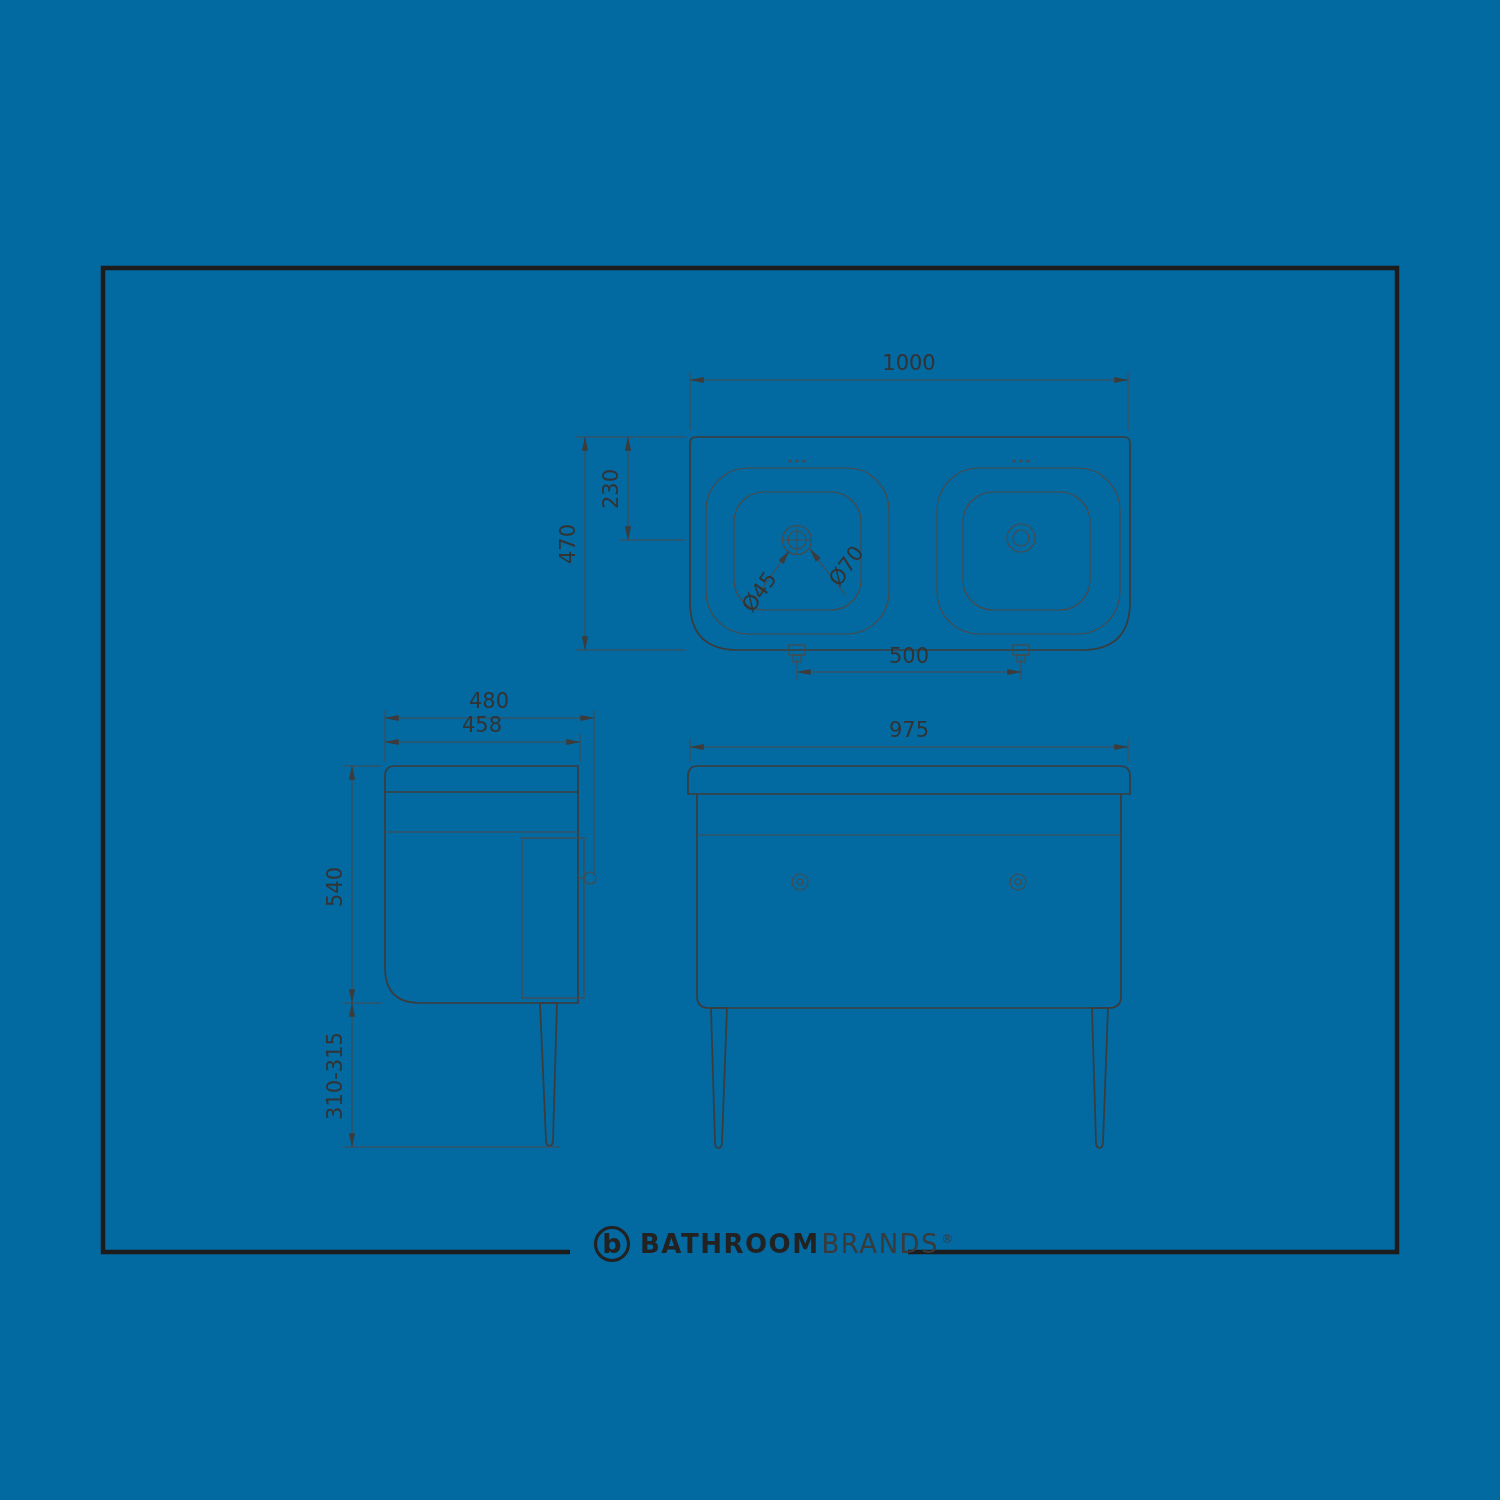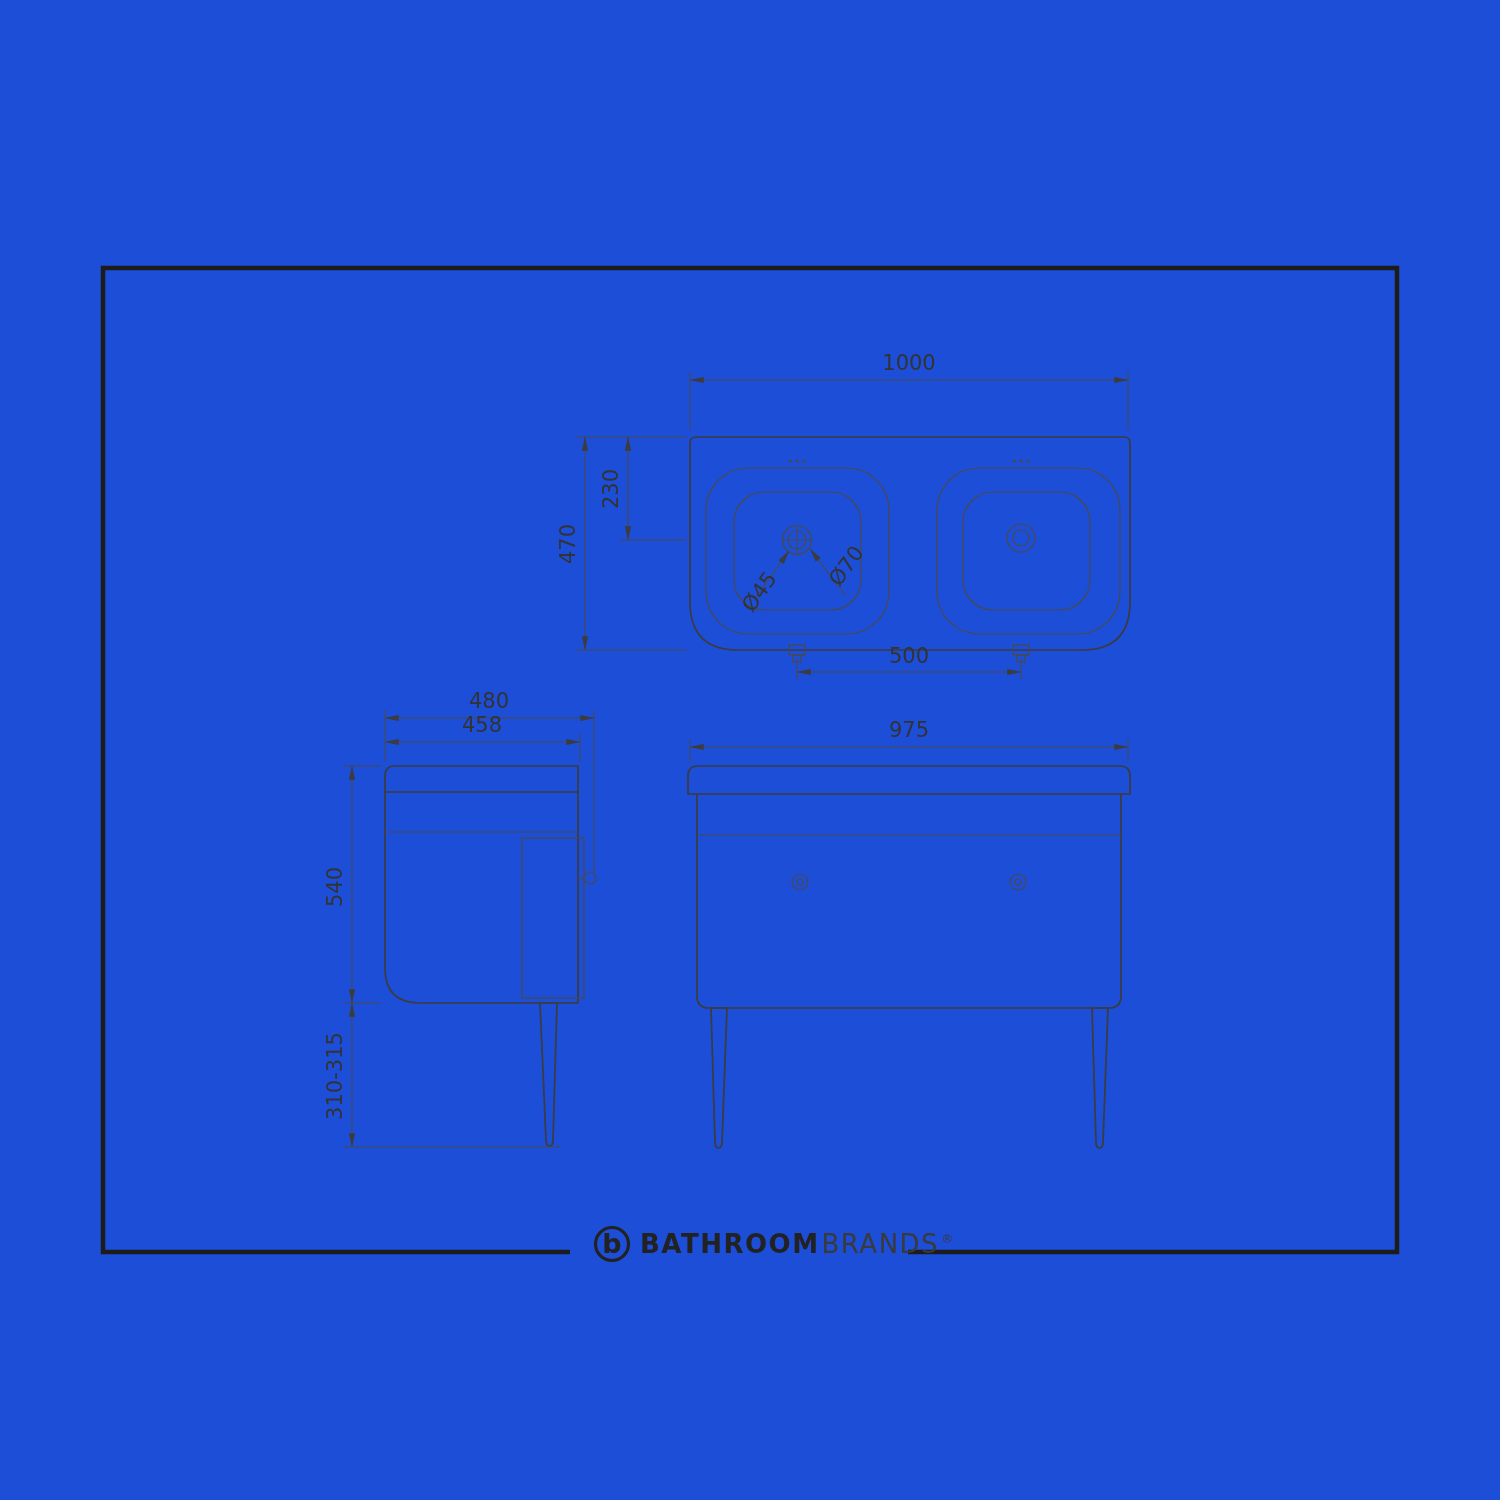--- a/index.html
+++ b/index.html
@@ -1,17 +1,17 @@
 <!DOCTYPE html>
 <html><head>
 <meta charset="utf-8">
 <style>
   html,body{margin:0;padding:0;background:#fff;}
   .page{
-    width:1500px;height:1500px;position:relative;background:#1d4ed8;
+    width:1500px;height:1500px;position:relative;background:#0369a1;
     outline:1px solid #e8e8e8;
     font-family:"DejaVu Sans", sans-serif;
   }
   svg{position:absolute;top:0;left:0;}
   text{fill:#333;font-family:"DejaVu Sans", sans-serif;font-size:21px;}
   .obj{stroke:#3c3c3c;stroke-width:1.7;fill:none;stroke-linejoin:round;}
   .obj-thin{stroke:#4a4a4a;stroke-width:1.2;fill:none;}
   .dim{stroke:#4a4a4a;stroke-width:1.1;fill:none;}
   .ext{stroke:#4a4a4a;stroke-width:1;fill:none;}
   .frame{stroke:#1c1c1c;stroke-width:4.5;fill:none;}

